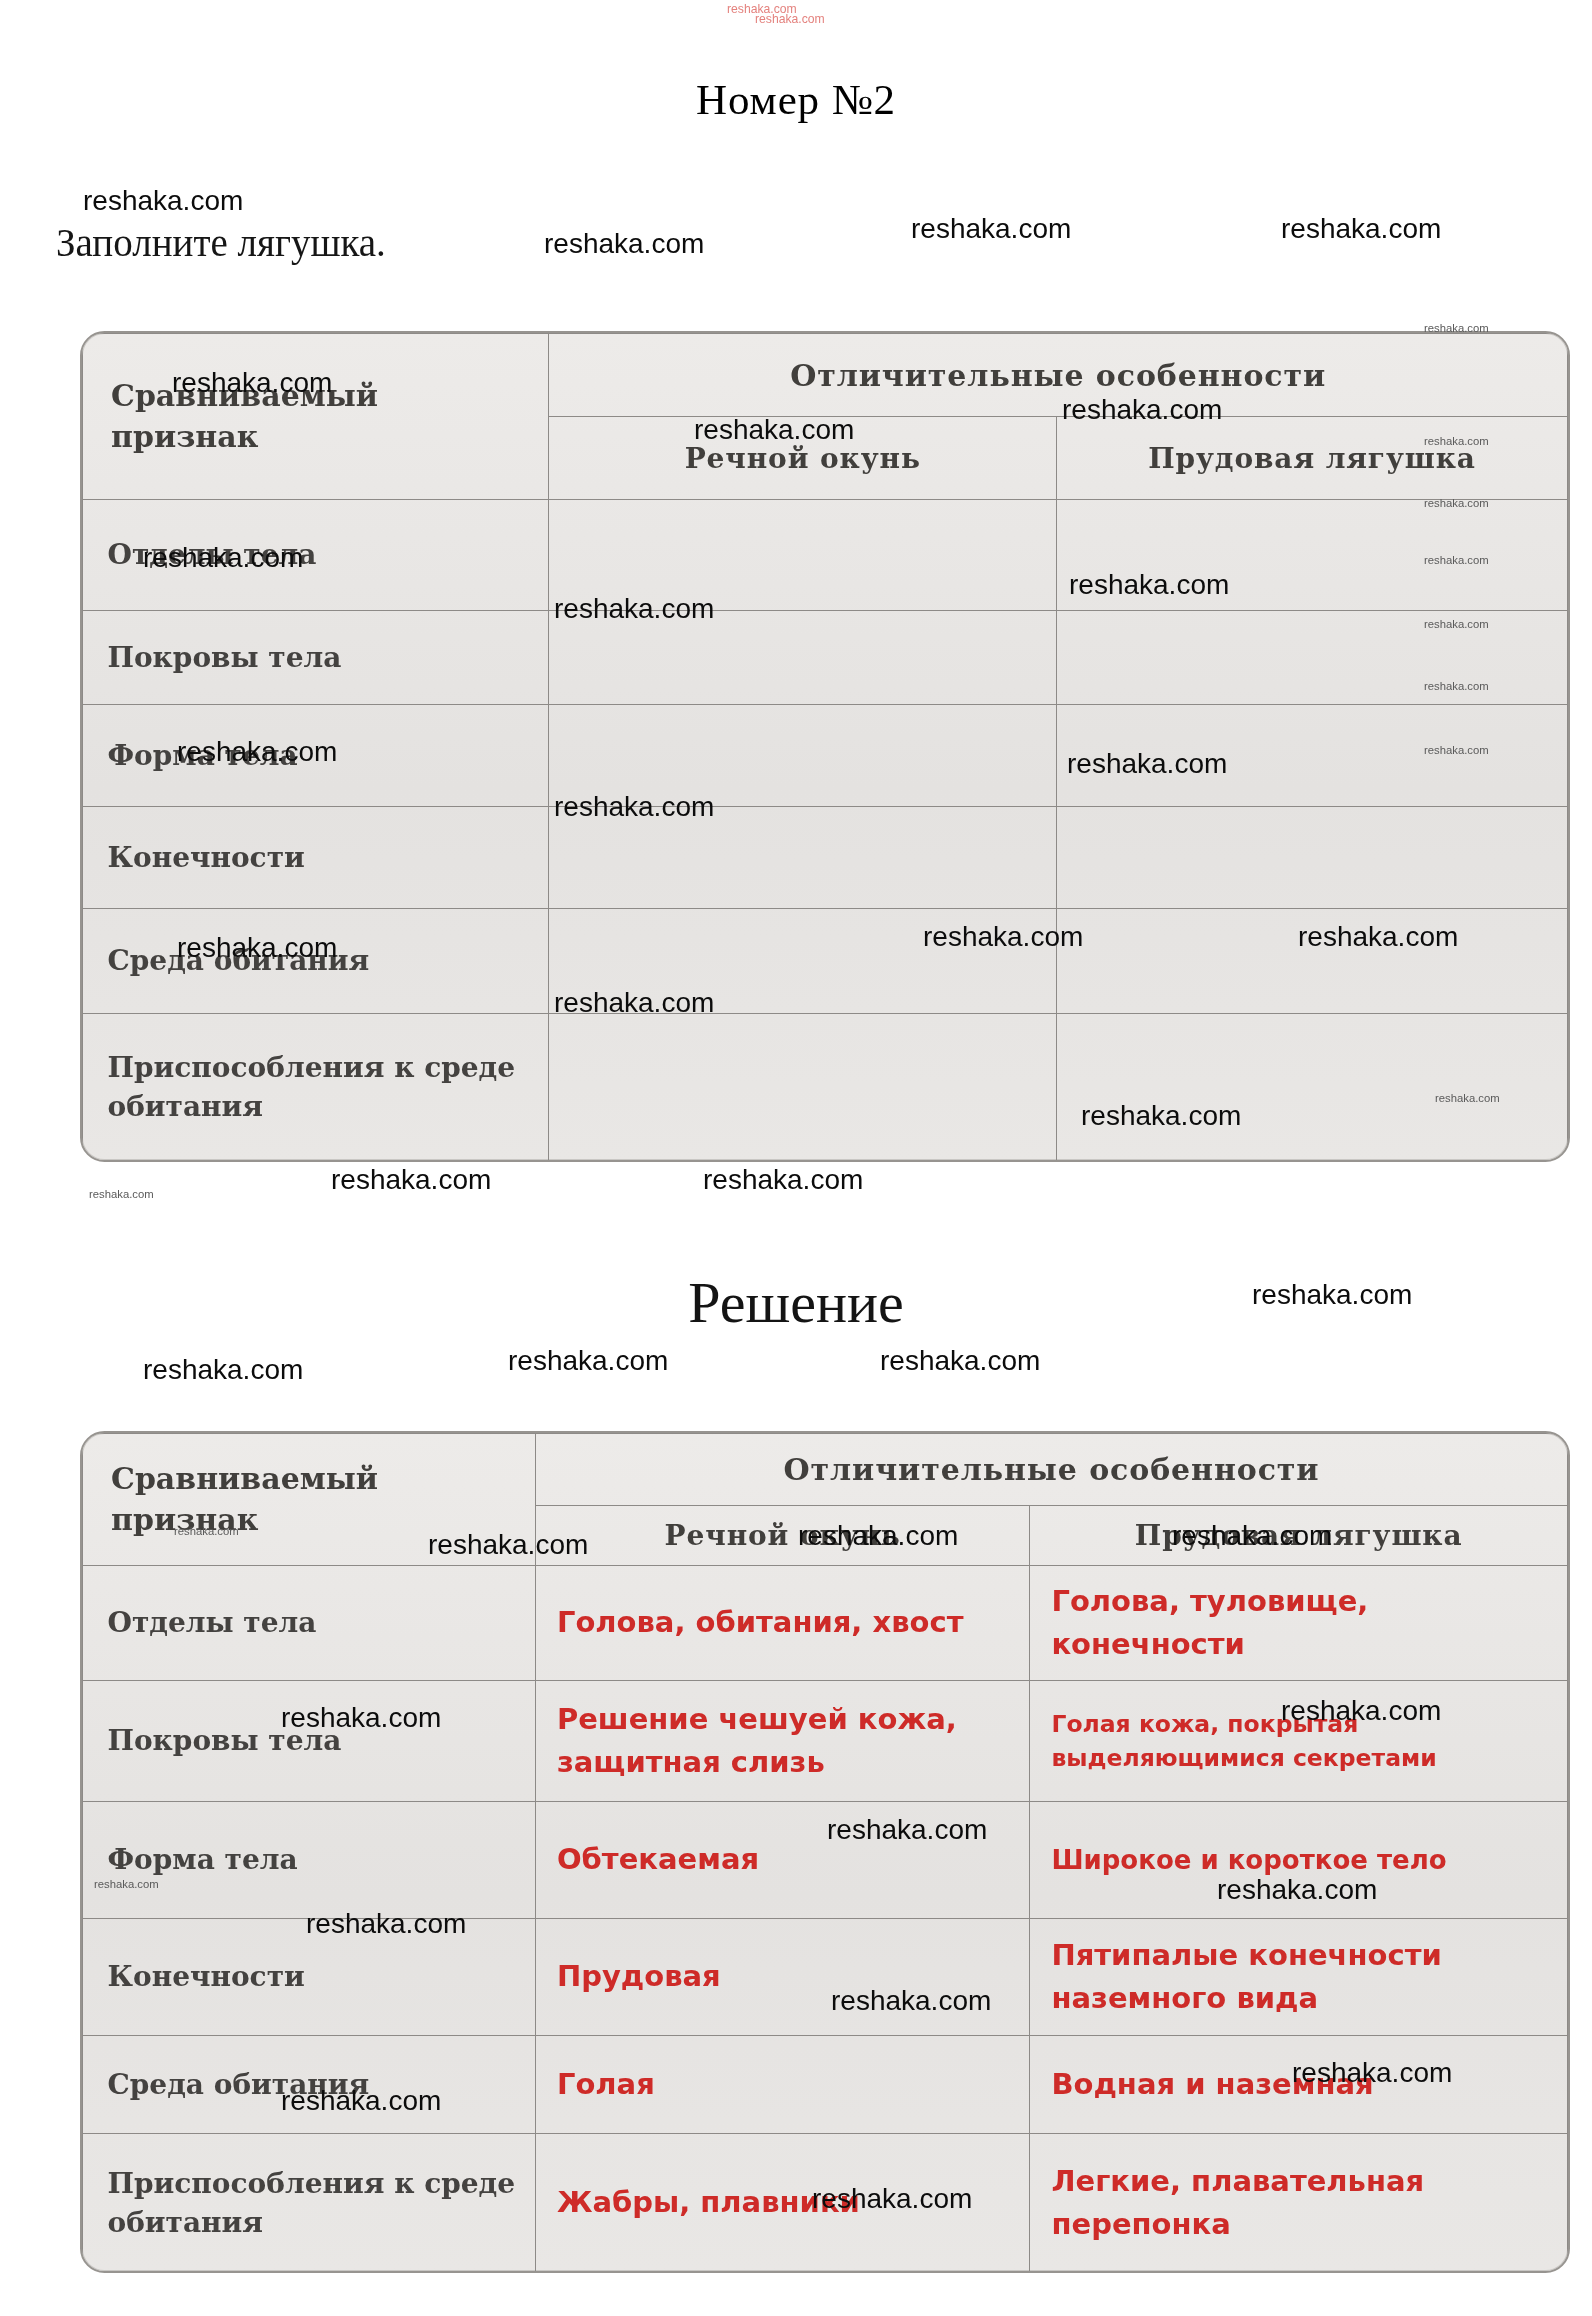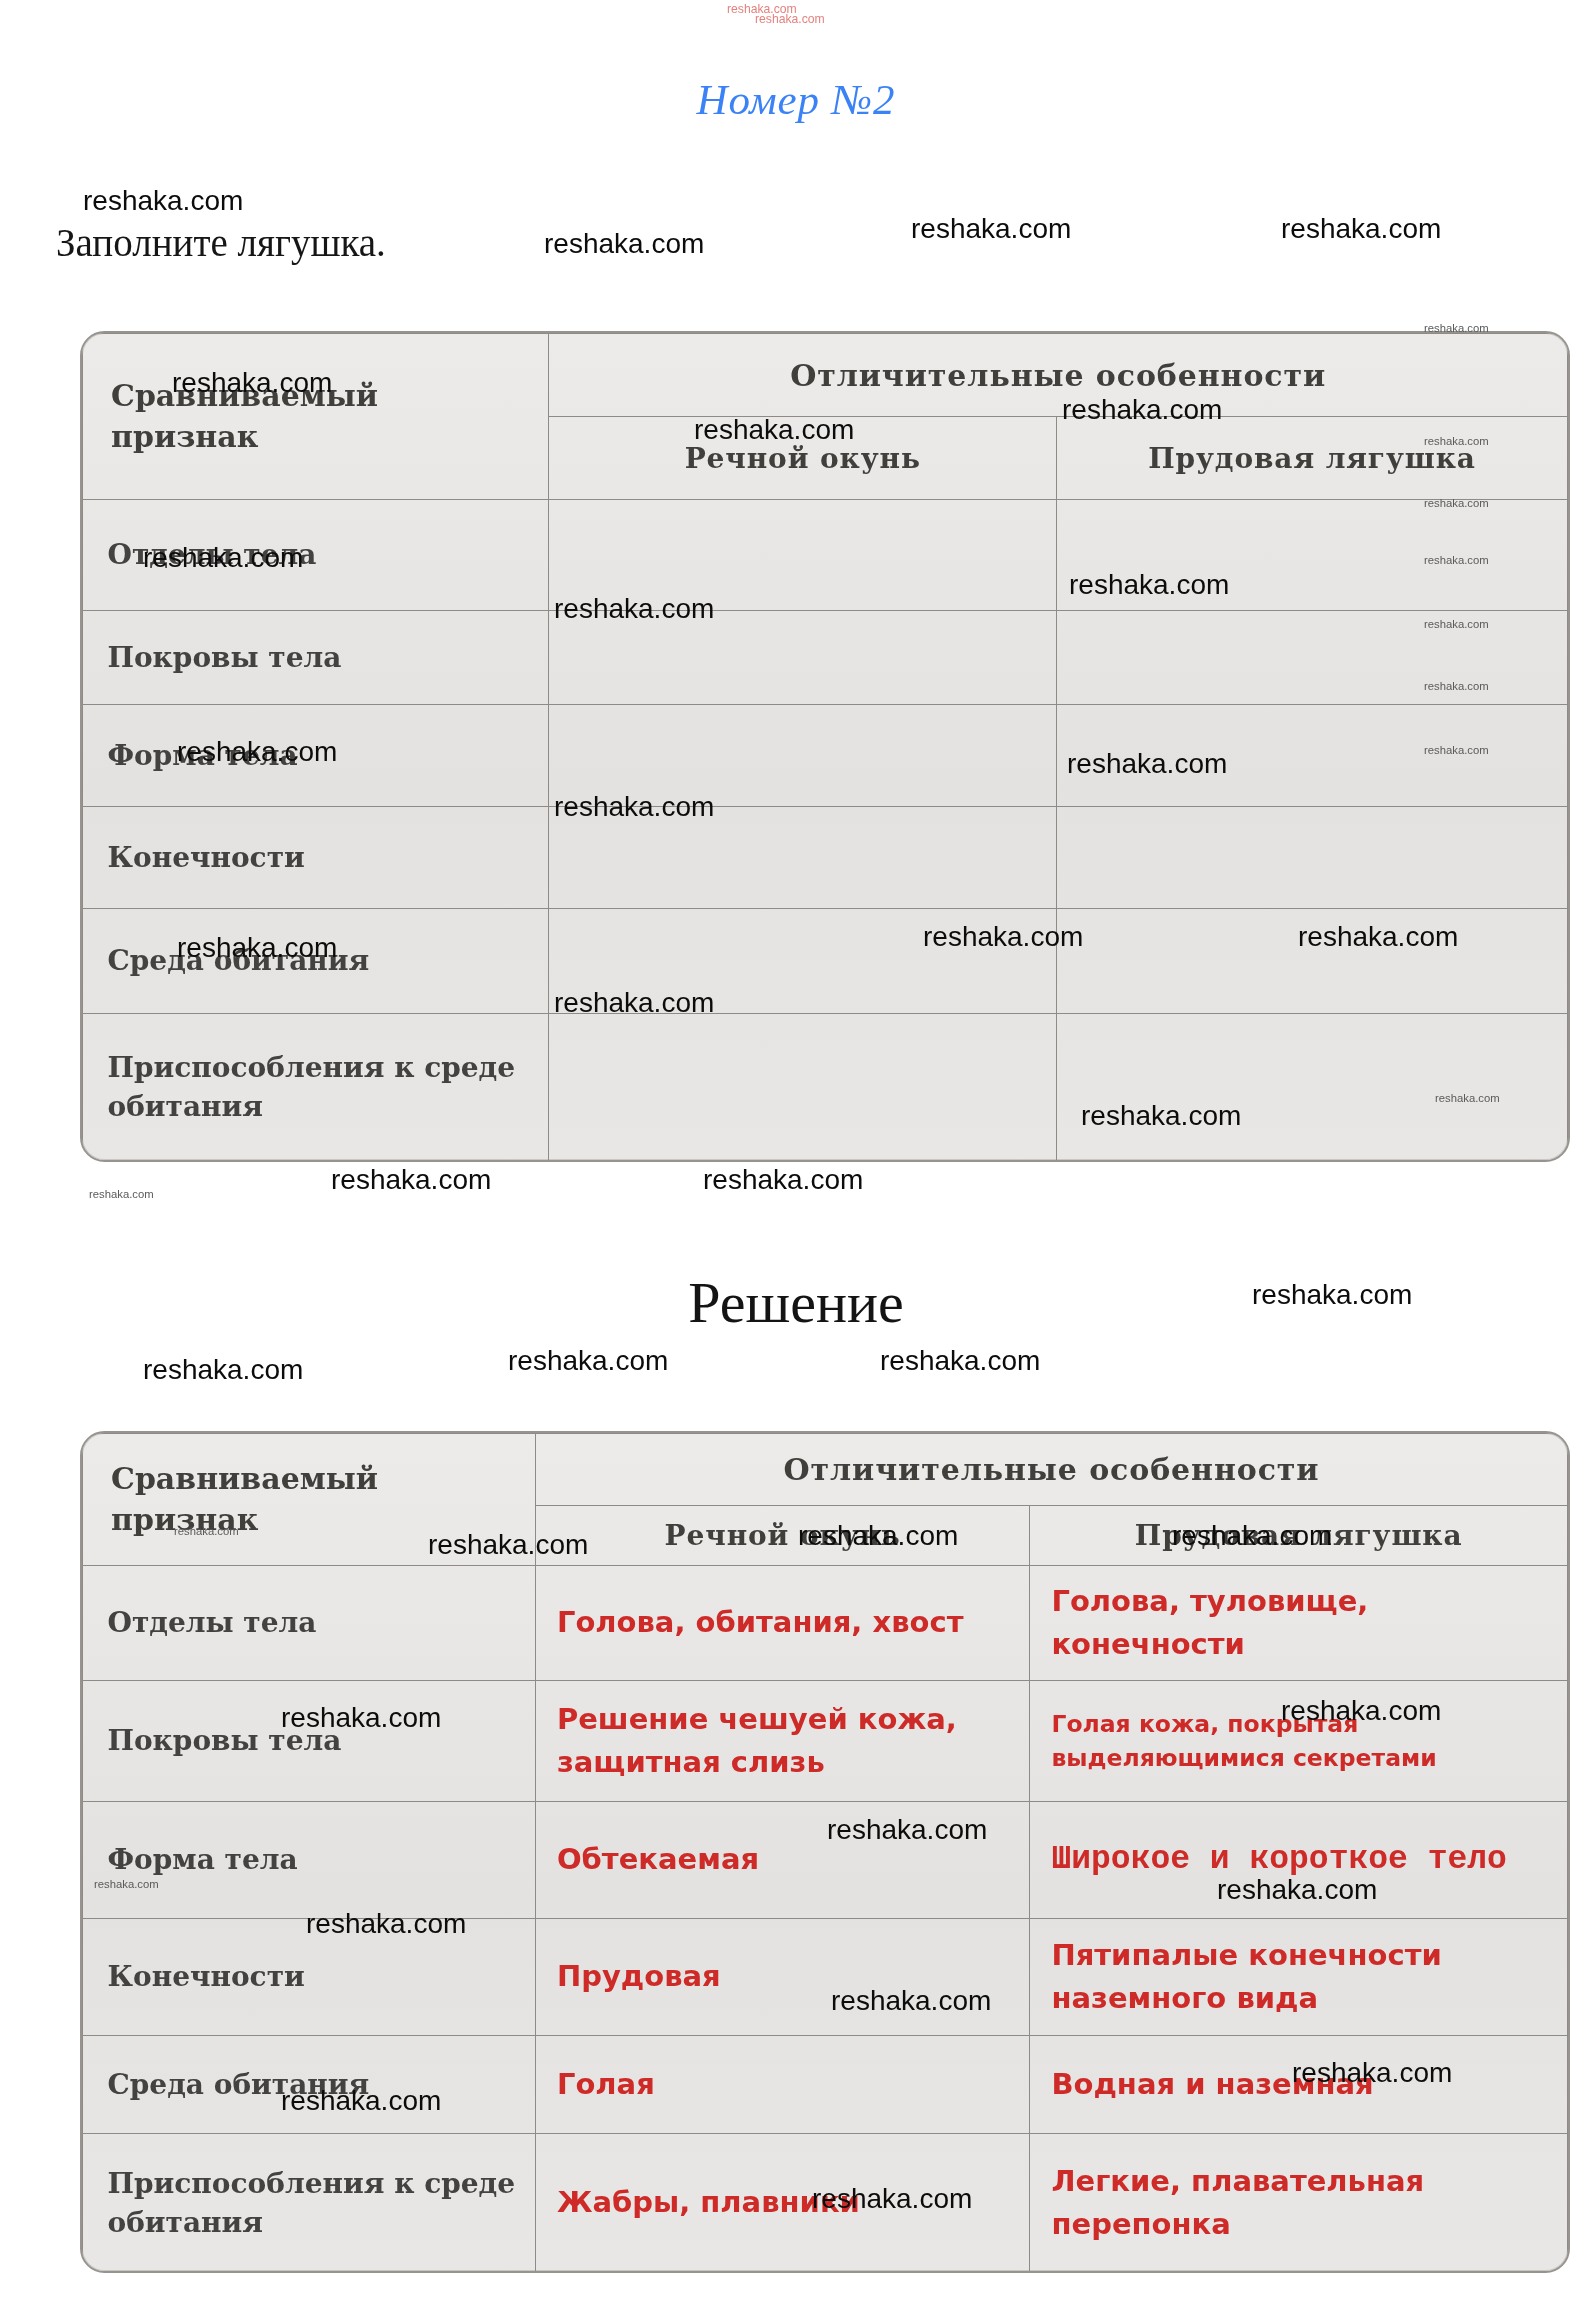--- a/index.html
+++ b/index.html
@@ -3,21 +3,21 @@
 <meta charset="utf-8">
 <style>
   html,body{margin:0;padding:0;}
   body{
     width:1592px;height:2316px;position:relative;background:#ffffff;
     font-family:"Liberation Serif", serif;overflow:hidden;
   }
   .sheet{position:absolute;inset:0;}
   .title{
     position:absolute;left:0;right:0;top:75px;text-align:center;
-    font-size:43px;color:#3b82f6;letter-spacing:0.9px;font-style:italic;
+    font-size:43px;color:#000000;letter-spacing:0.9px;
   }
   .subtitle{
     position:absolute;left:56px;top:220px;font-size:39px;color:#161616;
   }
   .solution-heading{
     position:absolute;left:0;right:0;top:1269px;text-align:center;
     font-size:58px;color:#141414;
   }
   
   .wm{
@@ -52,21 +52,21 @@
   }
   td.feature{
     font-size:28px;line-height:1.4;padding-left:24.5px;color:#444240;
   }
   td.ans{
     font-family:"DejaVu Sans", sans-serif;font-weight:bold;
     font-size:29px;line-height:1.5;color:#ce2b28;
     padding-left:21px;padding-right:13px;
   }
   td.ans-sm{font-size:23.5px;line-height:1.45;}
-  td.ans-lg{font-size:33px;line-height:1.55;font-family:Liberation Mono, monospace;}
+  td.ans-lg{font-size:26px;line-height:1.55;}
   #empty-table{top:331px;height:827px;}
   #solution-table{top:1431px;height:838px;}
 </style>
 </head>
 <body>
 
 <div class="sheet">
 
   <div class="title">Номер №2</div>
   <div class="subtitle">Заполните лягушка.</div>

